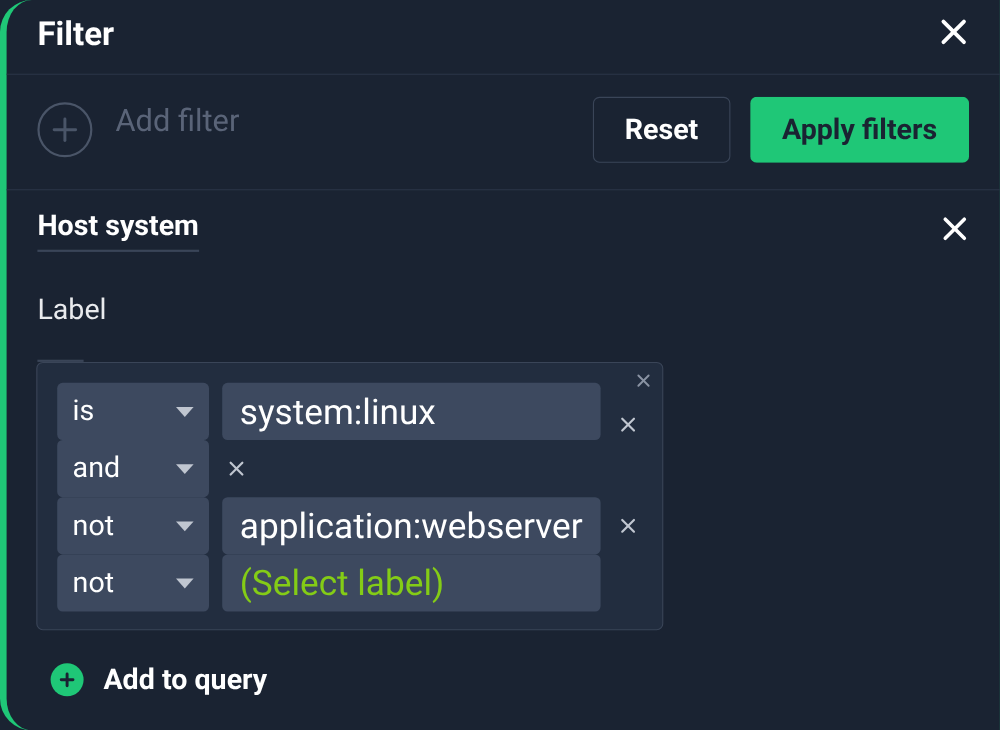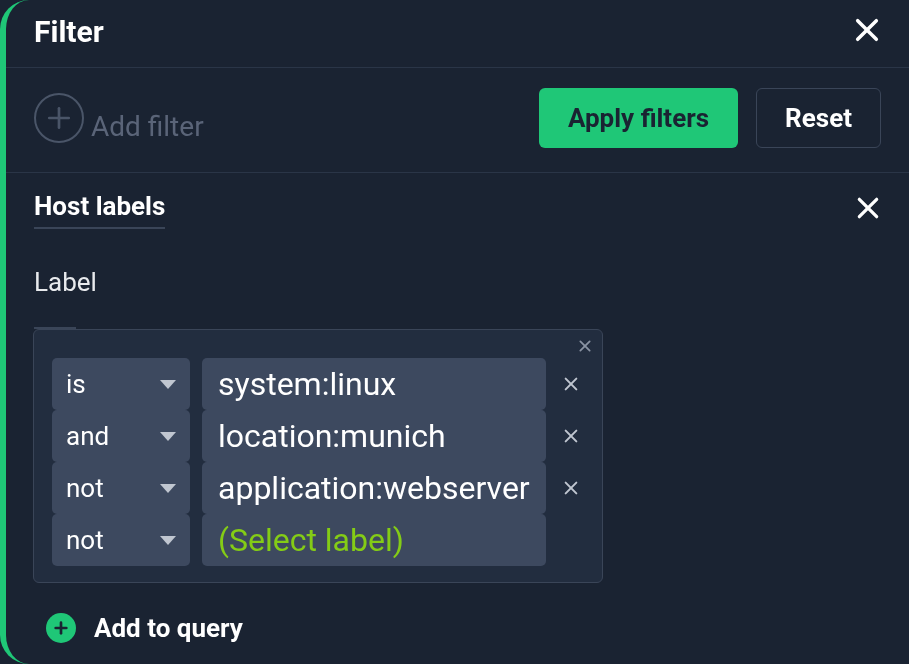--- a/index.html
+++ b/index.html
@@ -41,22 +41,22 @@
   .toolbar {
     display: flex;
     align-items: center;
     justify-content: space-between;
     padding: 20px 28px 24px 28px;
     border-top: 1px solid #2a3547;
     border-bottom: 1px solid #2a3547;
   }
   .add-filter {
     display: flex;
-    align-items: flex-end;
-    gap: 7px;
+    align-items: flex-start;
+    gap: 21px;
     cursor: pointer;
   }
   .plus-circle {
     width: 50px;
     height: 50px;
     border: 2.5px solid #4a5568;
     border-radius: 50%;
     display: flex;
     align-items: center;
     justify-content: center;
@@ -149,21 +149,21 @@
     color: #8a93a3;
     cursor: pointer;
     line-height: 1;
   }
   .rule-row {
     display: flex;
     align-items: center;
     gap: 12px;
     margin-top: 0;
   }
-  .rule-row:first-of-type { margin-top: 12px; }
+  .rule-row:first-of-type { margin-top: 2px; align-items: flex-end; }
   .operator-select {
     width: 138px;
     height: 52px;
     background: #3d495f;
     border-radius: 5px;
     display: flex;
     align-items: center;
     justify-content: space-between;
     padding: 0 14px;
     font-size: 26px;
@@ -241,28 +241,28 @@
     <div class="add-filter">
       <div class="plus-circle">
         <svg width="26" height="26" viewBox="0 0 24 24" fill="none" stroke="currentColor" stroke-width="2.5" stroke-linecap="round">
             <line x1="12" y1="3" x2="12" y2="21"></line>
             <line x1="3" y1="12" x2="21" y2="12"></line>
           </svg>
       </div>
       <div class="add-filter-label">Add filter</div>
     </div>
     <div class="toolbar-buttons">
+      <div class="btn btn-secondary">Reset</div>
       <div class="btn btn-primary">Apply filters</div>
-      <div class="btn btn-secondary">Reset</div>
     </div>
   </div>
 
   <div class="section">
     <div class="section-header">
-      <div class="section-title">Host labels</div>
+      <div class="section-title">Host system</div>
       <div class="section-close">
         <svg width="26" height="26" viewBox="0 0 24 24" fill="none" stroke="currentColor" stroke-width="3" stroke-linecap="round">
             <line x1="4" y1="4" x2="20" y2="20"></line>
             <line x1="20" y1="4" x2="4" y2="20"></line>
           </svg>
       </div>
     </div>
 
     <div class="label-row-area">
       <div class="label-caption">Label</div>
@@ -285,21 +285,20 @@
               <div class="row-remove"><svg width="16" height="16" viewBox="0 0 24 24" fill="none" stroke="currentColor" stroke-width="3" stroke-linecap="round">
                   <line x1="4" y1="4" x2="20" y2="20"></line>
                   <line x1="20" y1="4" x2="4" y2="20"></line>
                 </svg></div>
             </div>
             <div class="rule-row">
               <div class="operator-select">
                 <span>and</span>
                 <div class="chevron"></div>
               </div>
-              <div class="value-input">location:munich</div>
               <div class="row-remove"><svg width="16" height="16" viewBox="0 0 24 24" fill="none" stroke="currentColor" stroke-width="3" stroke-linecap="round">
                   <line x1="4" y1="4" x2="20" y2="20"></line>
                   <line x1="20" y1="4" x2="4" y2="20"></line>
                 </svg></div>
             </div>
             <div class="rule-row">
               <div class="operator-select">
                 <span>not</span>
                 <div class="chevron"></div>
               </div>

